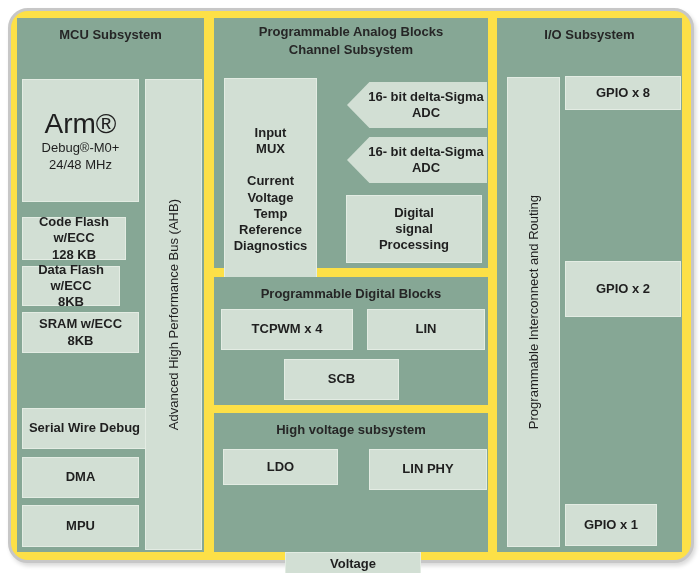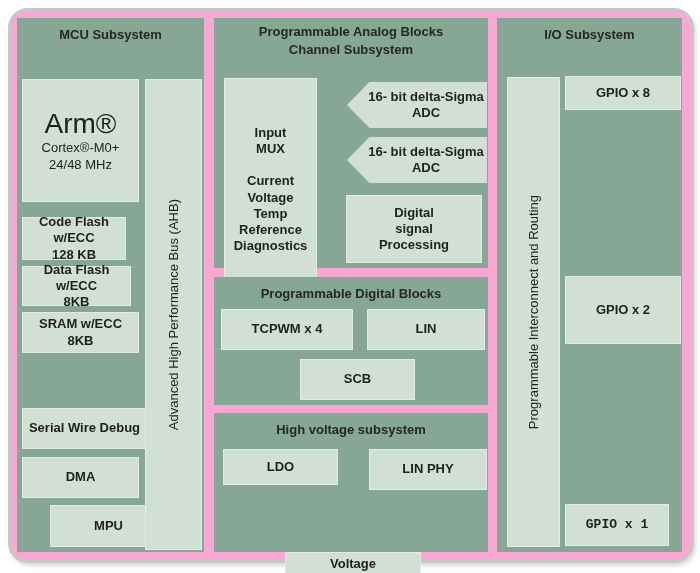--- a/index.html
+++ b/index.html
@@ -2,21 +2,21 @@
 <html><head>
 <meta charset="utf-8">
 <style>
   html,body{margin:0;padding:0;background:#ffffff;}
   body{
     position:relative;width:700px;height:573px;overflow:hidden;
     font-family:"Liberation Sans", sans-serif;color:#222;
   }
   .card{
     position:absolute;left:8px;top:8px;width:680px;height:549px;
-    background:#f9a8d4;border:3px solid #c7c7c7;border-radius:20px;
+    background:#fde047;border:3px solid #c7c7c7;border-radius:20px;
     box-shadow:2px 3px 4px rgba(0,0,0,0.15);
   }
   .panel{position:absolute;background:#86a795;}
   .panel-title{
     position:absolute;left:0;right:0;text-align:center;
     font-size:13px;font-weight:bold;color:#262626;white-space:pre-line;line-height:1.35;
   }
   .block{
     position:absolute;background:#d2dfd4;border:1px solid #e3ece3;
     display:flex;align-items:center;justify-content:center;
@@ -37,67 +37,67 @@
     font-size:13px;font-weight:normal;color:#1f1f1f;white-space:nowrap;
   }
   .arm-name{font-size:28px;font-weight:normal;line-height:1.15;}
   .arm-sub{font-size:13px;font-weight:normal;line-height:1.3;}
 
   
   .p-mcu{left:6px;top:7px;width:187px;height:534px;}
   .p-mcu .panel-title{top:8px;}
   .b-arm{left:5px;top:61px;width:117px;height:123px;flex-direction:column;}
   .b-codeflash{left:5px;top:199px;width:104px;height:43px;}
-  .b-dataflash{left:5px;top:248px;width:109px;height:40px;}
+  .b-dataflash{left:5px;top:248px;width:98px;height:40px;}
   .b-sram{left:5px;top:294px;width:117px;height:41px;}
   .b-swd{left:5px;top:390px;width:125px;height:41px;}
   .b-dma{left:5px;top:439px;width:117px;height:41px;}
-  .b-mpu{left:5px;top:487px;width:117px;height:42px;margin-left:28px;}
+  .b-mpu{left:5px;top:487px;width:117px;height:42px;}
   .b-ahb{left:128px;top:61px;width:57px;height:471px;}
 
   
   .p-analog{left:203px;top:7px;width:274px;height:250px;}
   .p-analog .panel-title{top:5px;}
   .b-mux{left:10px;top:60px;width:93px;height:223px;}
   .b-adc1{left:133px;top:64px;width:140px;height:46px;}
   .b-adc2{left:133px;top:119px;width:140px;height:46px;}
   .b-dsp{left:132px;top:177px;width:136px;height:68px;}
 
   
   .p-digital{left:203px;top:266px;width:274px;height:128px;}
   .p-digital .panel-title{top:8px;}
   .b-tcpwm{left:7px;top:32px;width:132px;height:41px;}
   .b-lin{left:153px;top:32px;width:118px;height:41px;}
-  .b-scb{left:70px;top:82px;width:115px;height:41px;margin-left:16px;}
+  .b-scb{left:70px;top:82px;width:115px;height:41px;}
 
   
   .p-hv{left:203px;top:402px;width:274px;height:139px;}
   .p-hv .panel-title{top:8px;}
   .b-ldo{left:9px;top:36px;width:115px;height:36px;}
   .b-linphy{left:155px;top:36px;width:118px;height:41px;}
   .b-vdiv{left:71px;top:95px;width:136px;height:40px;margin-top:44px;}
 
   
   .p-io{left:486px;top:7px;width:185px;height:534px;}
   .p-io .panel-title{top:8px;}
   .b-routing{left:10px;top:59px;width:53px;height:470px;}
   .b-gpio8{left:68px;top:58px;width:116px;height:34px;}
-  .b-gpio2{left:68px;top:258px;width:116px;height:68px;}
-  .b-gpio1{left:68px;top:486px;width:104px;height:42px;font-family:Liberation Mono, monospace;}
+  .b-gpio2{left:68px;top:243px;width:116px;height:56px;}
+  .b-gpio1{left:68px;top:486px;width:92px;height:42px;}
 </style>
 </head>
 <body>
 
 <div class="card">
 
   <section class="panel p-mcu">
     <div class="panel-title">MCU Subsystem</div>
     <div class="block b-arm">
       <div class="arm-name">Arm®</div>
-      <div class="arm-sub">Cortex®-M0+</div>
+      <div class="arm-sub">Debug®-M0+</div>
       <div class="arm-sub">24/48 MHz</div>
     </div>
     <div class="block b-codeflash">Code Flash w/ECC
 128 KB</div>
     <div class="block b-dataflash">Data Flash w/ECC
 8KB</div>
     <div class="block b-sram">SRAM w/ECC
 8KB</div>
     <div class="block b-swd">Serial Wire Debug</div>
     <div class="block b-dma">DMA</div>

